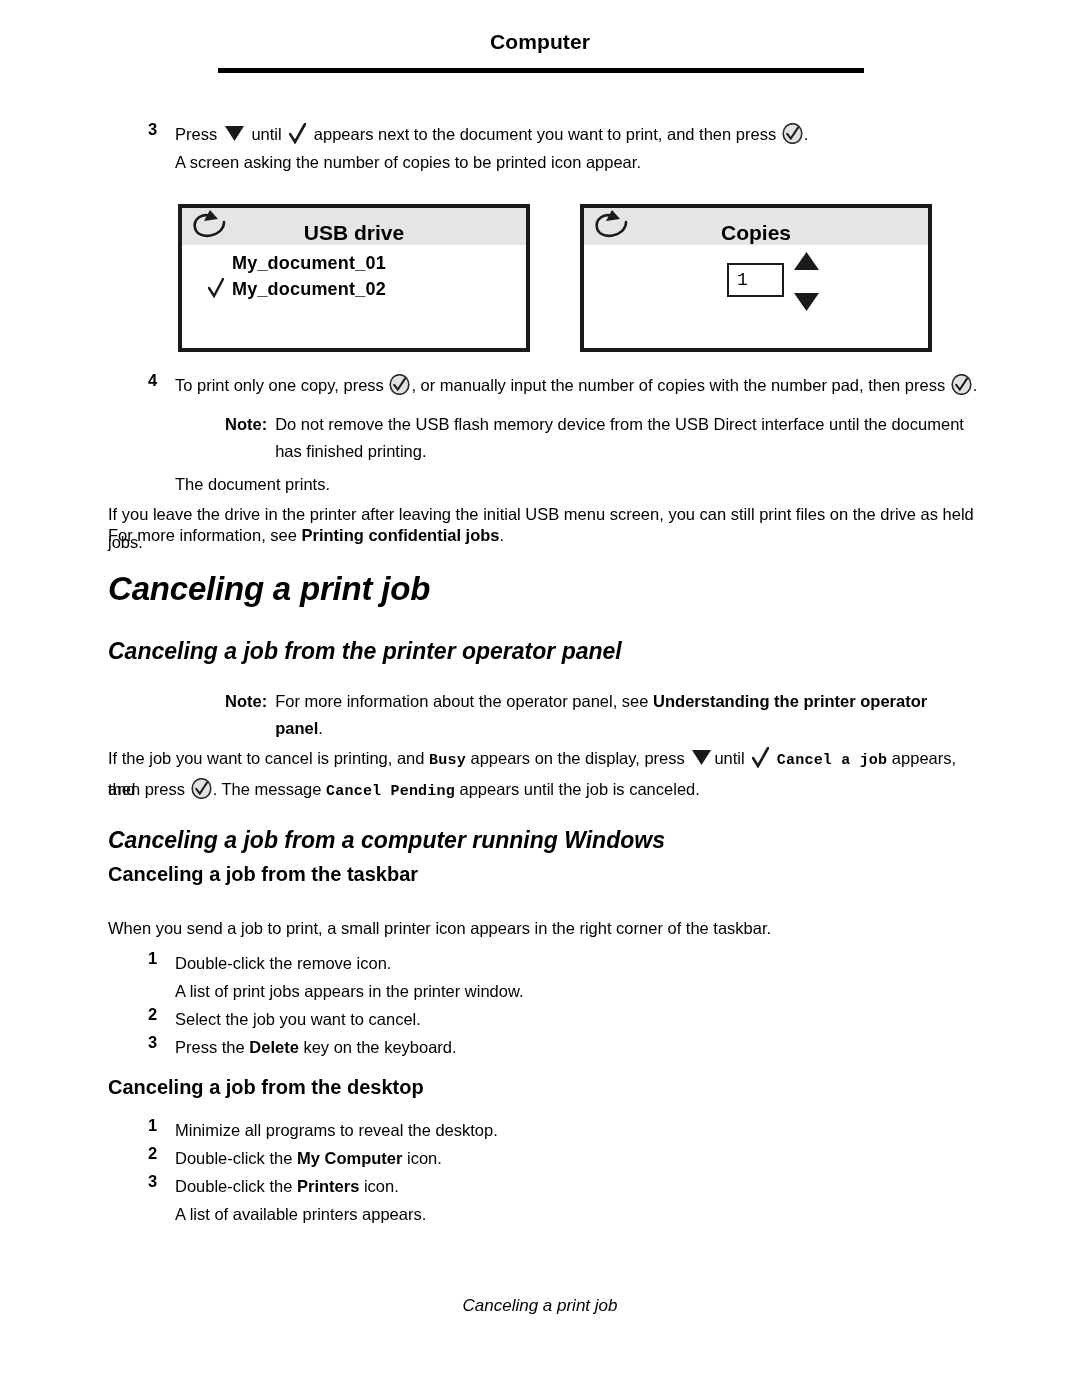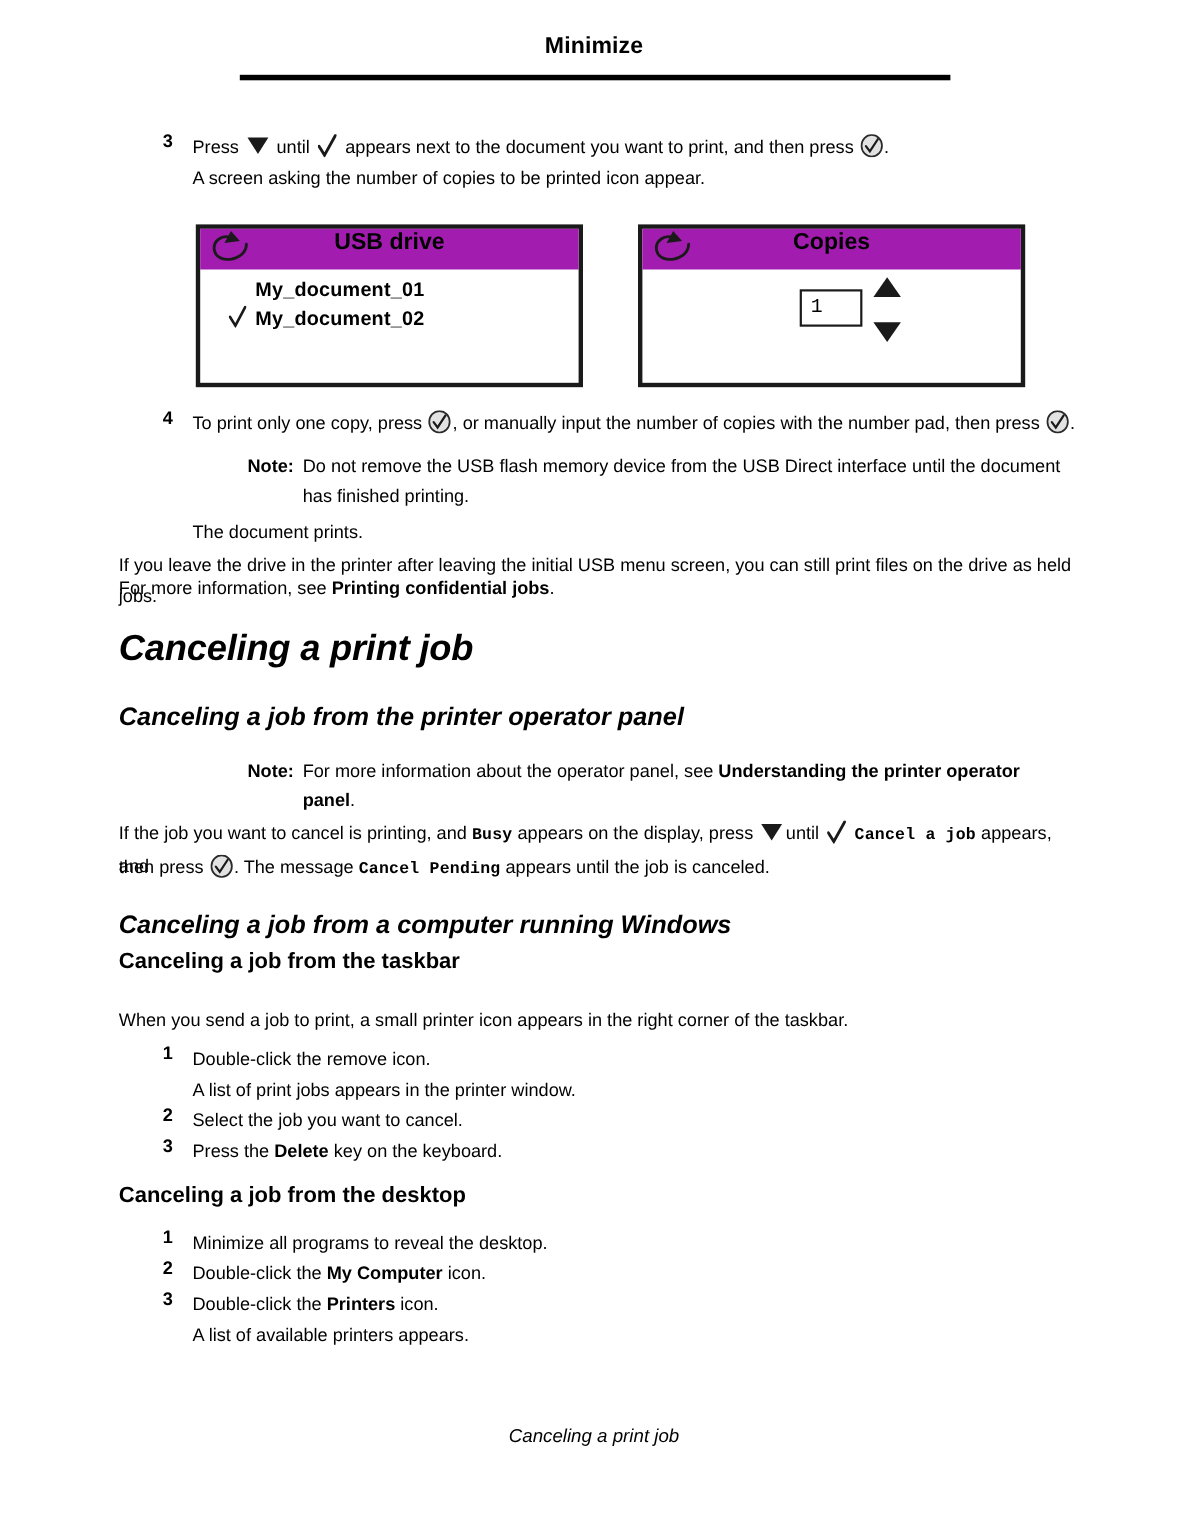--- a/index.html
+++ b/index.html
@@ -110,23 +110,23 @@
   
   .lcd-panel {
     position: absolute;
     background: #ffffff;
     border: 4px solid #1a1a1a;
     box-sizing: border-box;
   }
   .lcd-header {
     position: relative;
     height: 37px;
-    background: #a21caf;
+    background: #e5e5e5;
     display: flex;
-    align-items: flex-start;
+    align-items: flex-end;
     justify-content: center;
   }
   .lcd-header .lcd-title {
     font-size: 21px;
     font-weight: bold;
   }
   .lcd-back-icon {
     position: absolute;
     left: 6px;
     top: 2px;
@@ -209,21 +209,21 @@
     font-size: 17px;
     font-weight: bold;
     font-style: italic;
     margin-top: 2px;
   }
 </style>
 </head>
 <body>
 
 <div class="page-header">
-  <div class="title">Minimize</div>
+  <div class="title">Computer</div>
 </div>
 <div class="header-rule"></div>
 
 <div class="step" style="left:148px; top:120px; width:830px;">
   <div class="step-num">3</div>
   <div class="step-body">
     <span>Press</span>
     <span class="icon-down-tri">
       <svg viewBox="0 0 21 18" width="21" height="18">
           <polygon points="1,2 20,2 10.5,17" fill="#1a1a1a"></polygon>

